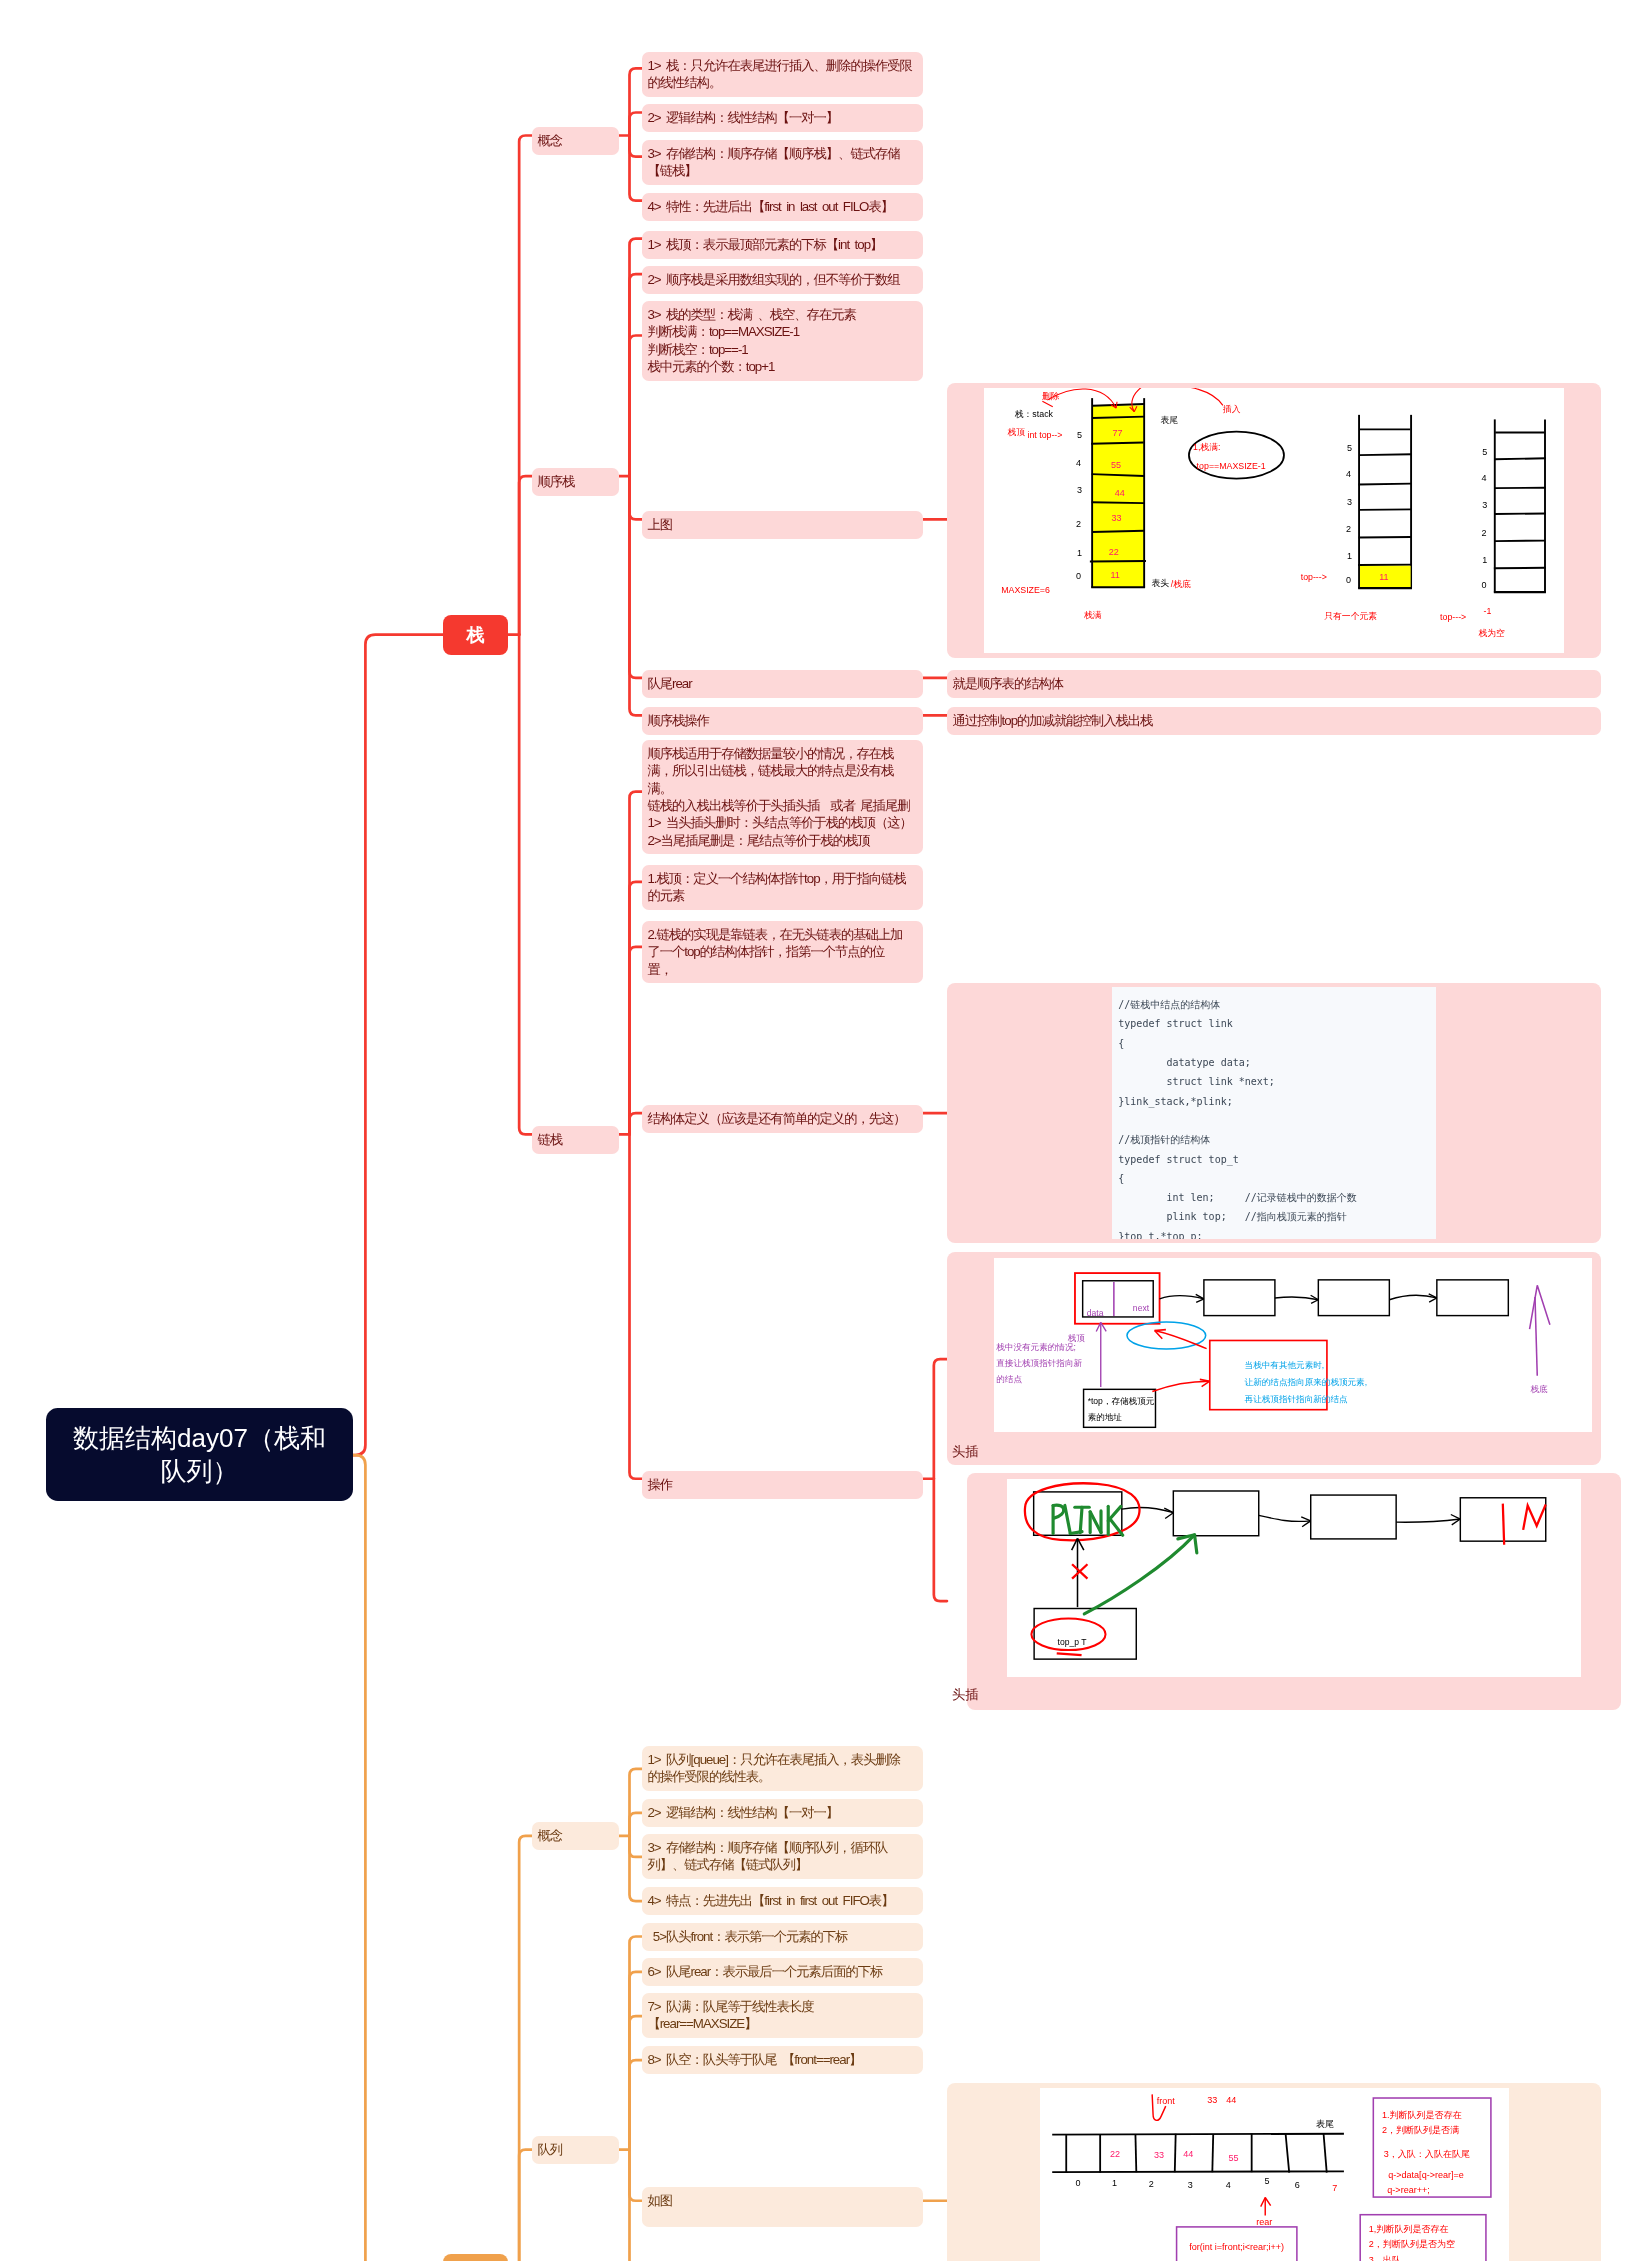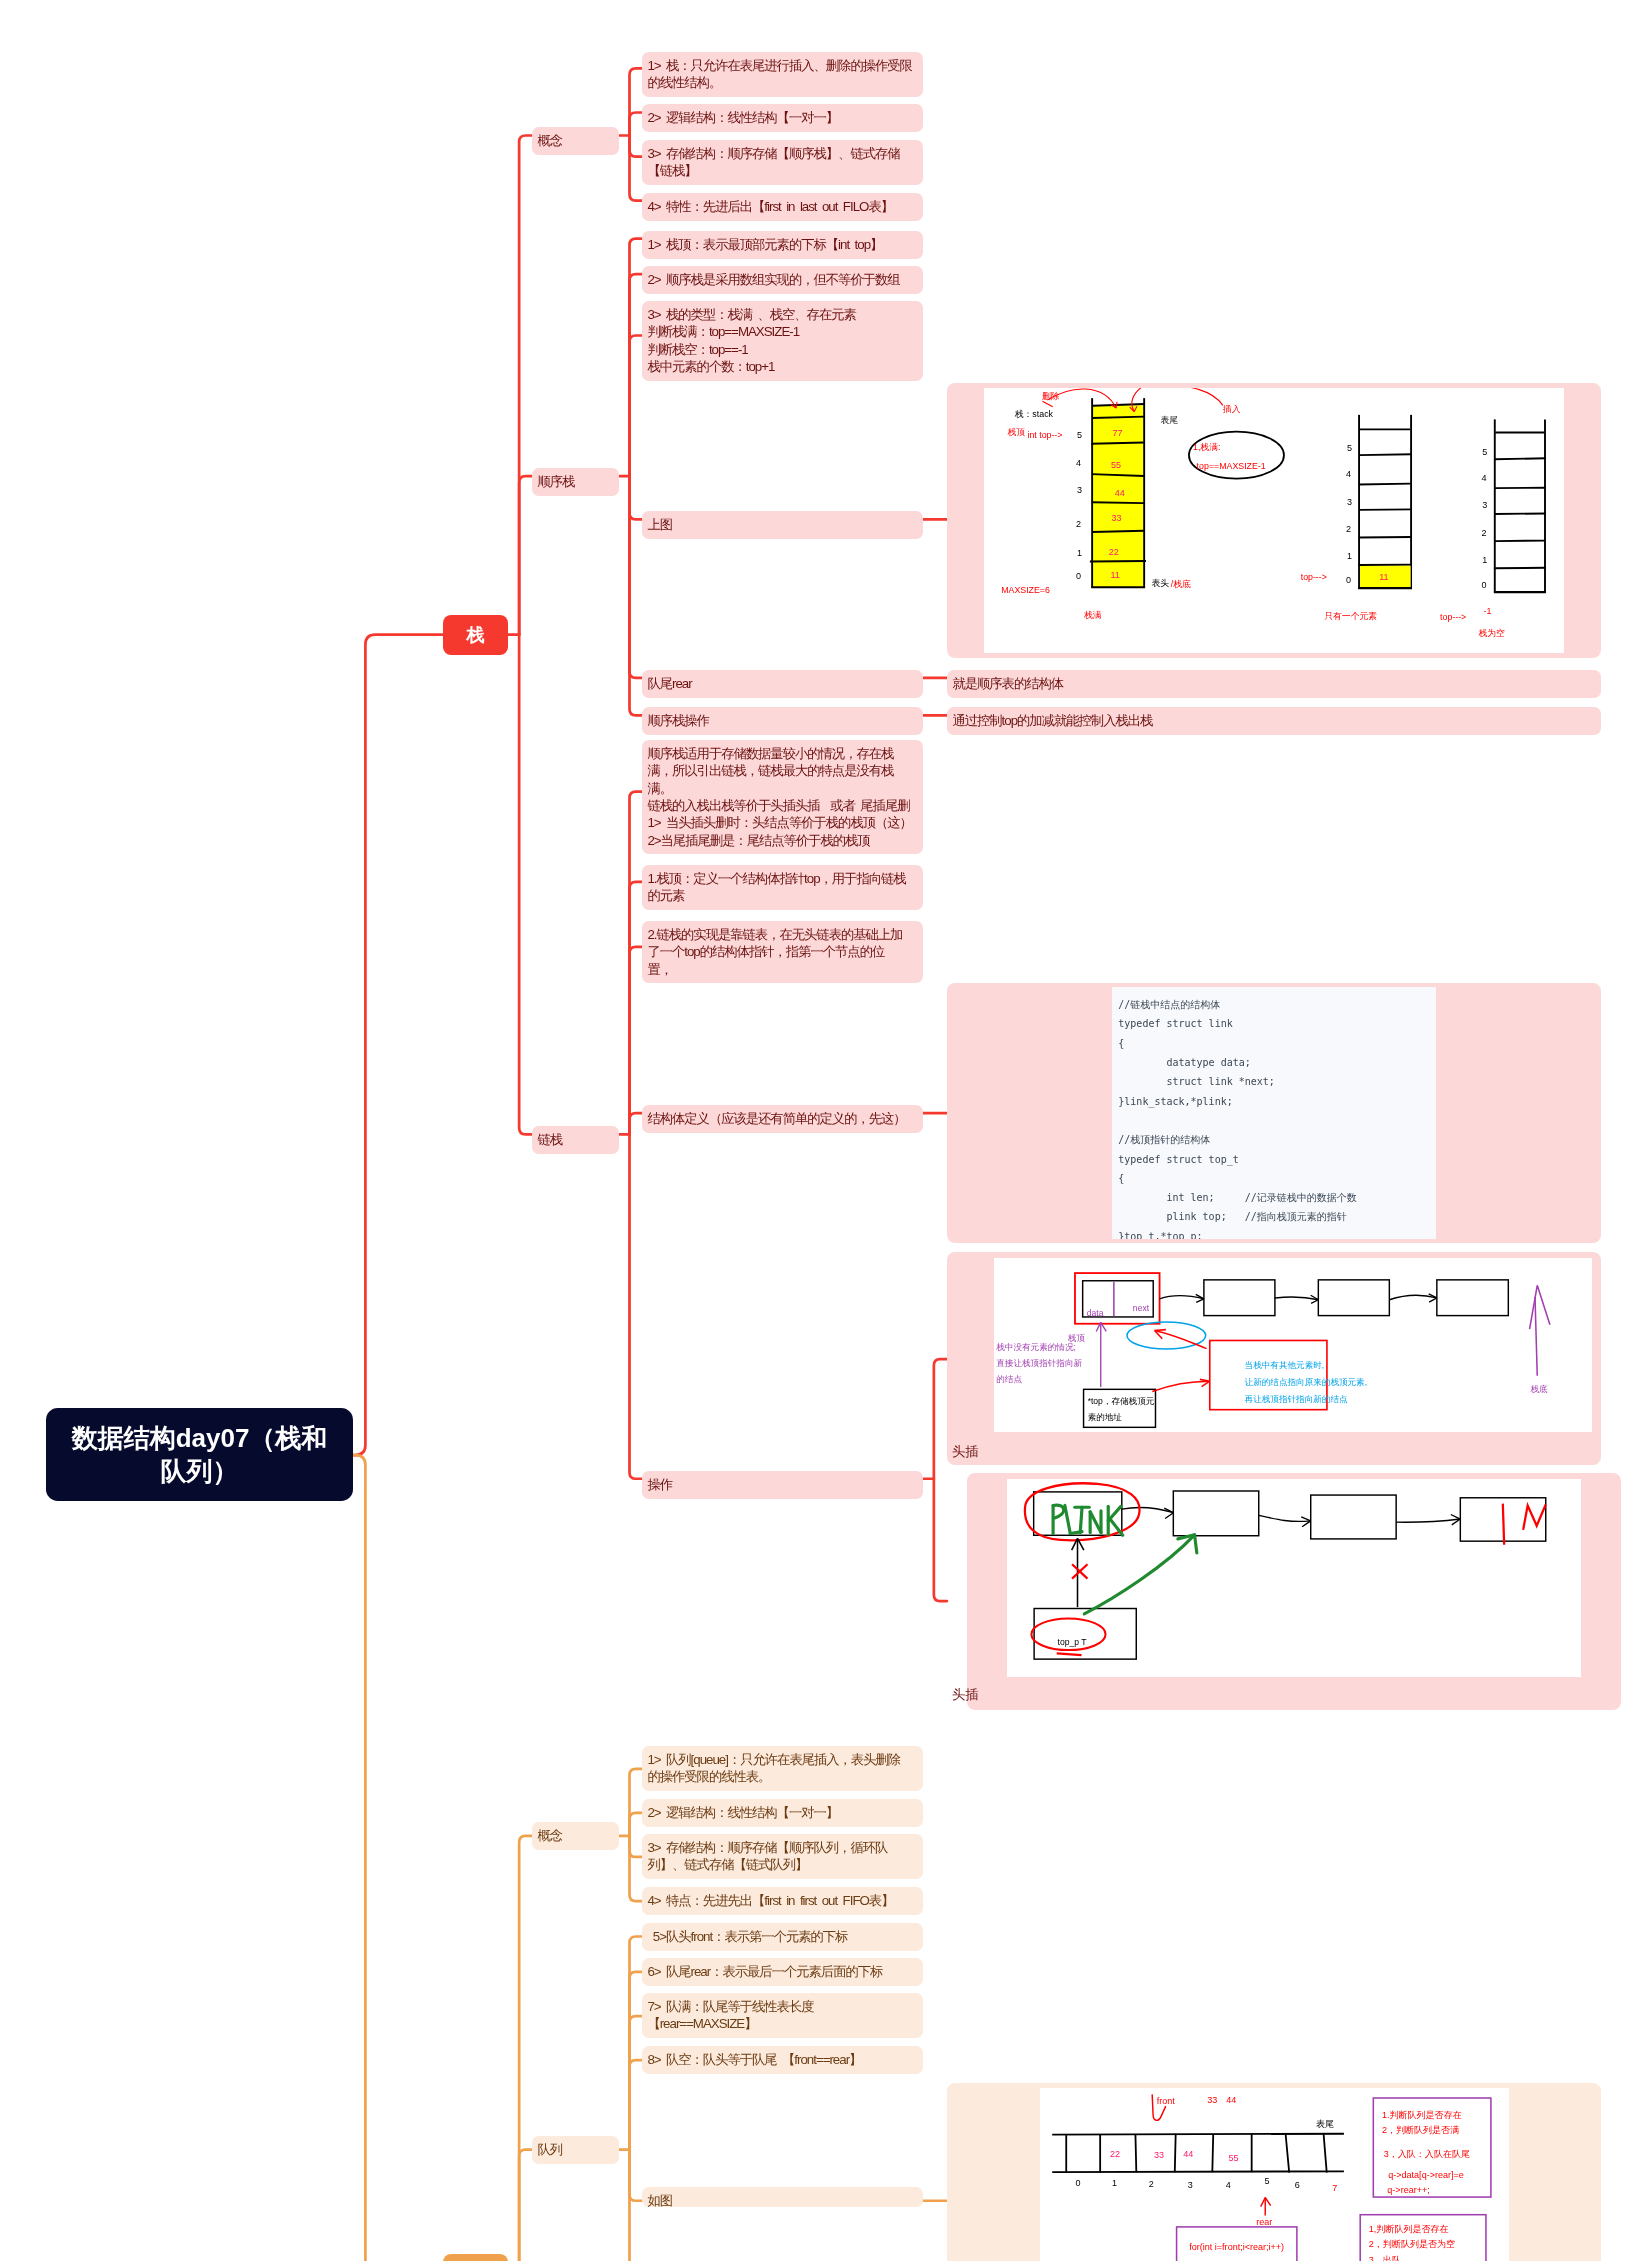--- a/index.html
+++ b/index.html
@@ -10,21 +10,21 @@
 .txt{position:absolute;box-sizing:border-box;border-radius:6.8px;
      font-size:13.3px;line-height:17.3px;padding:5.2px 5.4px;white-space:pre;
      letter-spacing:-1px;word-spacing:2.7px;}
 .txt.s{background:#fdd8d8;color:#6b1211;margin-top:6px;}
 .txt.q{background:#fceadc;color:#6b3b12;}
 .l1{position:absolute;box-sizing:border-box;border-radius:8.1px;font-weight:700;
     font-size:18px;display:flex;align-items:center;justify-content:center;}
 .l1.s{background:#f5392f;color:#fff;}
 .l1.q{background:#f0a14c;color:#131313;}
 .root{position:absolute;box-sizing:border-box;border-radius:11.8px;background:#060b2e;color:#fff;
-      font-weight:700;font-size:26px;line-height:33px;text-align:center;
+      font-weight:400;font-size:26px;line-height:33px;text-align:center;
       display:flex;align-items:center;justify-content:center;white-space:pre-line;}
 .card{position:absolute;box-sizing:border-box;border-radius:8.1px;}
 .card.s{background:#fdd8d8;}
 .card.q{background:#fceadc;}
 .inner{position:absolute;background:#fff;overflow:hidden;}
 .cap{position:absolute;font-size:13.3px;line-height:17.3px;}
 .cap.s{color:#6b1211;}
 .code{position:absolute;background:#f7f9fc;color:#3b4755;margin:0;
       font-family:"DejaVu Sans Mono","Liberation Mono",monospace;
       font-size:10px;line-height:19.3px;white-space:pre;}
@@ -144,21 +144,21 @@
 <div class="txt q" style="left:642px;top:1799px;width:281px;height:28px">2&gt; 逻辑结构：线性结构【一对一】</div>
 <div class="txt q" style="left:642px;top:1834px;width:281px;height:45px">3&gt; 存储结构：顺序存储【顺序队列，循环队
 列】、链式存储【链式队列】</div>
 <div class="txt q" style="left:642px;top:1887px;width:281px;height:28px">4&gt; 特点：先进先出【first in first out FIFO表】</div>
 
 <div class="txt q" style="left:642px;top:1923px;width:281px;height:28px"> 5&gt;队头front：表示第一个元素的下标</div>
 <div class="txt q" style="left:642px;top:1958px;width:281px;height:28px">6&gt; 队尾rear：表示最后一个元素后面的下标</div>
 <div class="txt q" style="left:642px;top:1993px;width:281px;height:45px">7&gt; 队满：队尾等于线性表长度
 【rear==MAXSIZE】</div>
 <div class="txt q" style="left:642px;top:2046px;width:281px;height:28px">8&gt; 队空：队头等于队尾 【front==rear】</div>
-<div class="txt q" style="left:642px;top:2187px;width:281px;height:20px">如图</div>
+<div class="txt q" style="left:642px;top:2187px;width:281px;height:40px">如图</div>
 
 <div class="card s" style="left:947px;top:383px;width:654px;height:275px">
  <div class="inner" style="left:37px;top:5.4px;width:580px;height:265px">
   <svg viewBox="0 0 1282 585" width="580" height="265">
    <g font-family="Liberation Sans, DejaVu Sans, sans-serif">
 
     <rect x="240" y="38" width="113" height="402" fill="#ffff00" stroke="none"></rect>
     <path d="M239 22 L239 441" stroke="#000" stroke-width="4.2" fill="none"></path>
     <path d="M354 22 L354 441" stroke="#000" stroke-width="4.2" fill="none"></path>
     <path d="M237 440 L356 440" stroke="#000" stroke-width="4.8" fill="none"></path>

